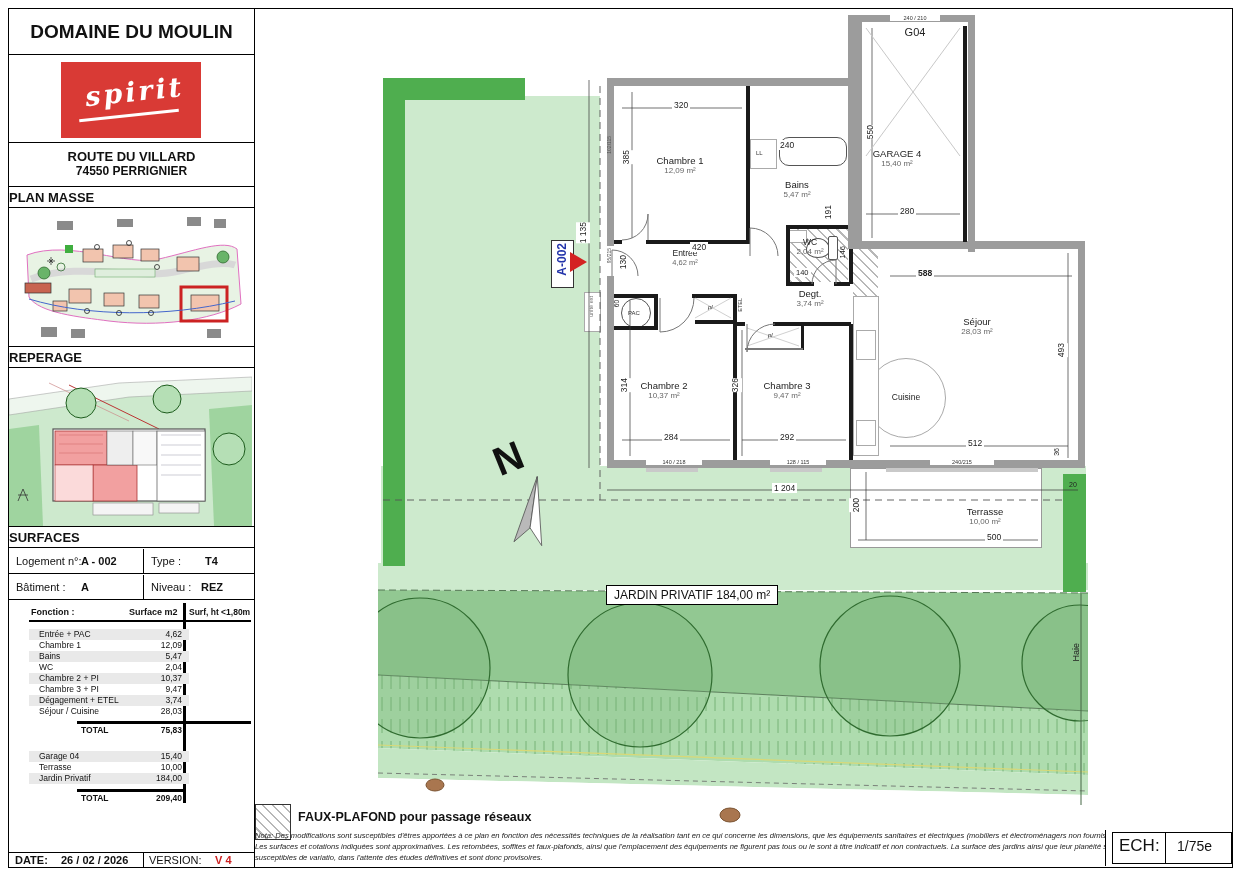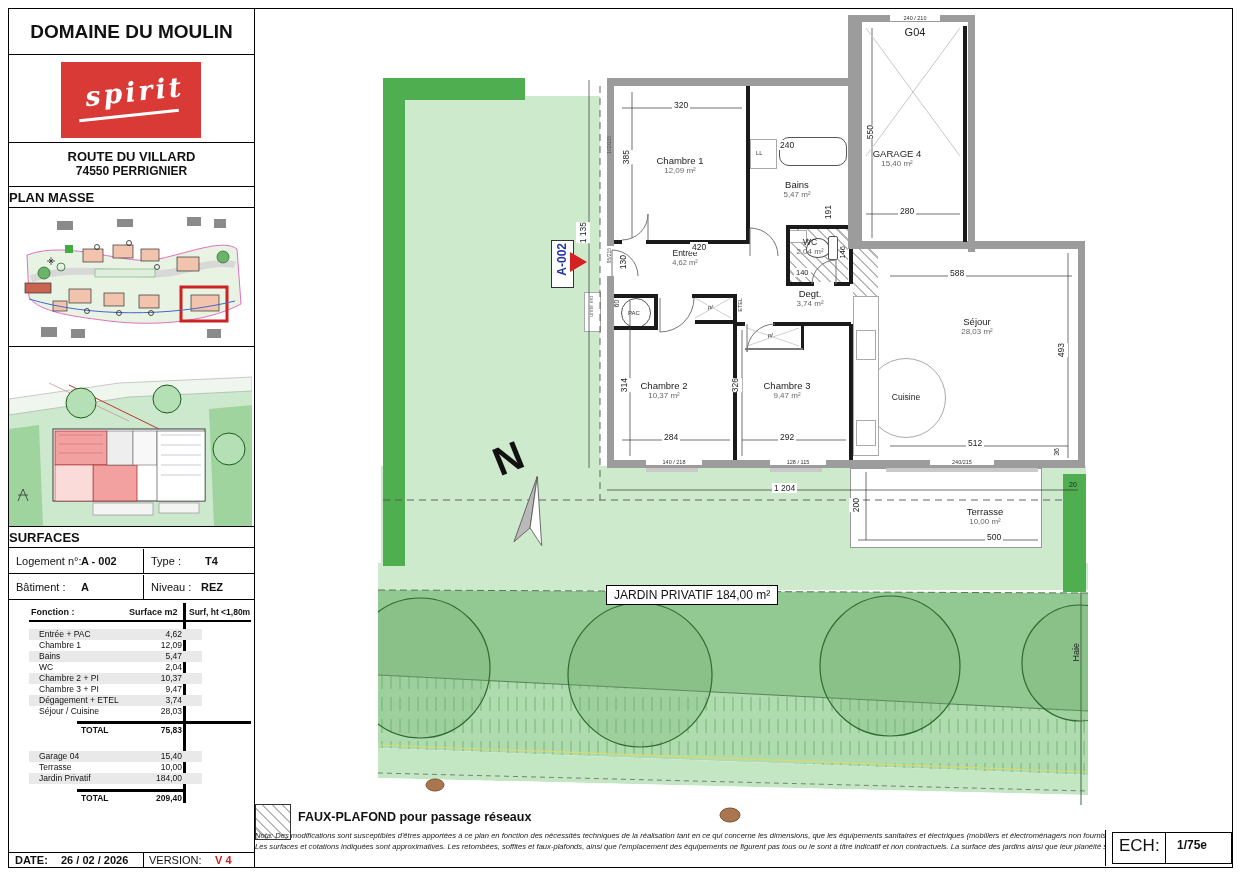--- a/index.html
+++ b/index.html
@@ -6,21 +6,21 @@
   #sheet{position:relative;width:1240px;height:876px;background:#fff;
     font-family:"Liberation Sans","DejaVu Sans",sans-serif;color:#111;overflow:hidden;}
   .abs{position:absolute;}
   #frame{left:8px;top:8px;width:1223px;height:858px;border:1px solid #000;}
   
   #sidebar{left:8px;top:8px;width:245px;height:858px;border:1px solid #000;background:#fff;z-index:10;}
   .sb-sec{position:absolute;left:0;width:100%;border-bottom:1px solid #000;box-sizing:border-box;}
   .sb-bar{font-weight:bold;font-size:13px;text-align:left;border-top:0;}
   .ctr{text-align:center;}
   
-  .trow{position:absolute;left:20px;width:173px;height:11px;font-size:8.5px;line-height:11px;}
+  .trow{position:absolute;left:20px;width:160px;height:11px;font-size:8.5px;line-height:11px;}
   .trow .lbl{position:absolute;left:10px;}
   .trow .val{position:absolute;left:95px;width:58px;text-align:right;}
   .stripe{background:#e9e9e9;}
   .dim{font-size:8.5px;color:#222;white-space:nowrap;z-index:7;}
   .tinydim{font-size:6px;color:#333;white-space:nowrap;z-index:7;}
   .vtext{writing-mode:vertical-rl;transform:rotate(180deg);}
   .chip{background:#fff;padding:0 2px;}
   .room{text-align:center;width:84px;z-index:7;}
   .room .rn{font-size:9.5px;color:#222;text-align:center;}
   .room .ra{font-size:8px;color:#666;}
@@ -93,20 +93,21 @@
         <rect x="182" y="86" width="28" height="16" fill="#f2c4ae" stroke="#333" stroke-width="0.7"></rect>
         <path d="M20,90 C80,108 160,108 226,92" fill="none" stroke="#4466cc" stroke-width="1"></path>
         <circle cx="88" cy="38" r="2.5" fill="none" stroke="#222" stroke-width="0.8"></circle>
         <circle cx="120" cy="34" r="2.5" fill="none" stroke="#222" stroke-width="0.8"></circle>
         <circle cx="148" cy="58" r="2.5" fill="none" stroke="#222" stroke-width="0.8"></circle>
         <circle cx="78" cy="102" r="2.5" fill="none" stroke="#222" stroke-width="0.8"></circle>
         <circle cx="110" cy="104" r="2.5" fill="none" stroke="#222" stroke-width="0.8"></circle>
         <circle cx="142" cy="104" r="2.5" fill="none" stroke="#222" stroke-width="0.8"></circle>
       </svg>
     </div>
+    <div class="sb-sec sb-bar" style="top:338px;height:21px;line-height:21px;">REPERAGE</div>
 
     <div class="sb-sec" style="top:360px;height:158px;">
       <svg width="243" height="157" viewBox="0 0 243 157">
         <rect x="0" y="0" width="243" height="157" fill="#ffffff"></rect>
         <polygon points="0,30 243,12 243,157 0,157" fill="#cde9cd"></polygon>
         <polygon points="0,30 110,14 243,8 243,22 120,28 0,46" fill="#eef6ee" stroke="#999" stroke-width="0.5"></polygon>
         <polygon points="0,60 30,56 34,157 0,157" fill="#9fd49f"></polygon>
         <polygon points="200,40 243,36 243,157 205,157" fill="#9fd49f"></polygon>
         <path d="M60,16 L150,60" stroke="#bb3333" stroke-width="1"></path>
         <path d="M40,14 L120,52" stroke="#cc8888" stroke-width="0.7"></path>
@@ -401,21 +402,21 @@
   <div class="abs dim chip" style="left:898px;top:206px;">280</div>
   <div class="abs dim chip" style="left:690px;top:242px;">420</div>
   <div class="abs dim vtext" style="left:618px;top:255px;">130</div>
   <div class="abs dim chip" style="left:794px;top:268px;font-size:7.5px;">140</div>
   <div class="abs dim vtext" style="left:838px;top:246px;font-size:7.5px;">146</div>
   <div class="abs dim vtext" style="left:613px;top:300px;font-size:6.5px;">60</div>
   <div class="abs dim vtext chip" style="left:617px;top:378px;">314</div>
   <div class="abs dim chip" style="left:662px;top:432px;">284</div>
   <div class="abs dim vtext chip" style="left:728px;top:378px;">326</div>
   <div class="abs dim chip" style="left:778px;top:432px;">292</div>
-  <div class="abs dim chip" style="left:948px;top:268px;">588</div>
+  <div class="abs dim chip" style="left:916px;top:268px;font-weight:bold;">588</div>
   <div class="abs dim vtext chip" style="left:1054px;top:343px;">493</div>
   <div class="abs dim chip" style="left:966px;top:438px;">512</div>
   <div class="abs dim vtext chip" style="left:849px;top:498px;">200</div>
   <div class="abs dim chip" style="left:985px;top:532px;">500</div>
   <div class="abs dim vtext chip" style="left:576px;top:222px;">1 135</div>
   <div class="abs dim chip" style="left:772px;top:483px;">1 204</div>
   <div class="abs dim" style="left:1069px;top:481px;font-size:7px;">20</div>
   <div class="abs dim vtext" style="left:1053px;top:448px;font-size:7px;">36</div>
 
   <div class="abs tinydim chip" style="left:890px;top:15px;width:46px;text-align:center;font-size:5.5px;">240 / 210</div>
@@ -440,19 +441,20 @@
 
   <div class="abs" style="left:606px;top:543px;padding:2px 7px;background:#fff;border:1px solid #000;font-size:12px;z-index:7;margin-top:42px;">JARDIN PRIVATIF 184,00 m²</div>
 
   <div class="abs vtext" style="left:1071px;top:643px;font-size:9px;color:#222;z-index:6;">Haie</div>
 
   <div class="abs hatch" style="left:255px;top:804px;width:34px;height:34px;border:1px solid #333;z-index:6;"></div>
   <div class="abs" style="left:298px;top:810px;font-size:12.5px;font-weight:bold;z-index:6;">FAUX-PLAFOND pour passage réseaux</div>
   <div class="abs" style="left:255px;top:830px;width:850px;height:36px;border-right:1px solid #000;z-index:6;">
     <div style="font-size:7.6px;font-style:italic;color:#222;white-space:nowrap;overflow:hidden;line-height:11px;">Nota: Des modifications sont susceptibles d'êtres apportées à ce plan en fonction des nécessités techniques de la réalisation tant en ce qui concerne les dimensions, que les équipements sanitaires et électriques (mobiliers et électroménagers non fournis).</div>
     <div style="font-size:7.6px;font-style:italic;color:#222;white-space:nowrap;overflow:hidden;line-height:11px;">Les surfaces et cotations indiquées sont approximatives. Les retombées, soffites et faux-plafonds, ainsi que l'emplacement des équipements ne figurent pas tous ou le sont à titre indicatif et non contractuels. La surface des jardins ainsi que leur planéité sont</div>
+    <div style="font-size:7.6px;font-style:italic;color:#222;white-space:nowrap;overflow:hidden;line-height:11px;">susceptibles de variatio, dans l'attente des études définitives et sont donc provisoires.</div>
   </div>
   <div class="abs" style="left:1112px;top:832px;width:118px;height:30px;border:1.5px solid #000;z-index:6;background:#fff;">
     <span class="abs" style="left:6px;top:3px;font-size:17px;">ECH:</span>
     <span class="abs" style="left:52px;top:0;height:30px;border-left:1px solid #000;"></span>
-    <span class="abs" style="left:64px;top:5px;font-size:12px;font-weight:bold;text-align:center;">1/75e</span>
+    <span class="abs" style="left:64px;top:5px;font-size:14px;font-weight:normal;text-align:center;">1/75e</span>
   </div>
 </div>
 
 </body></html>

